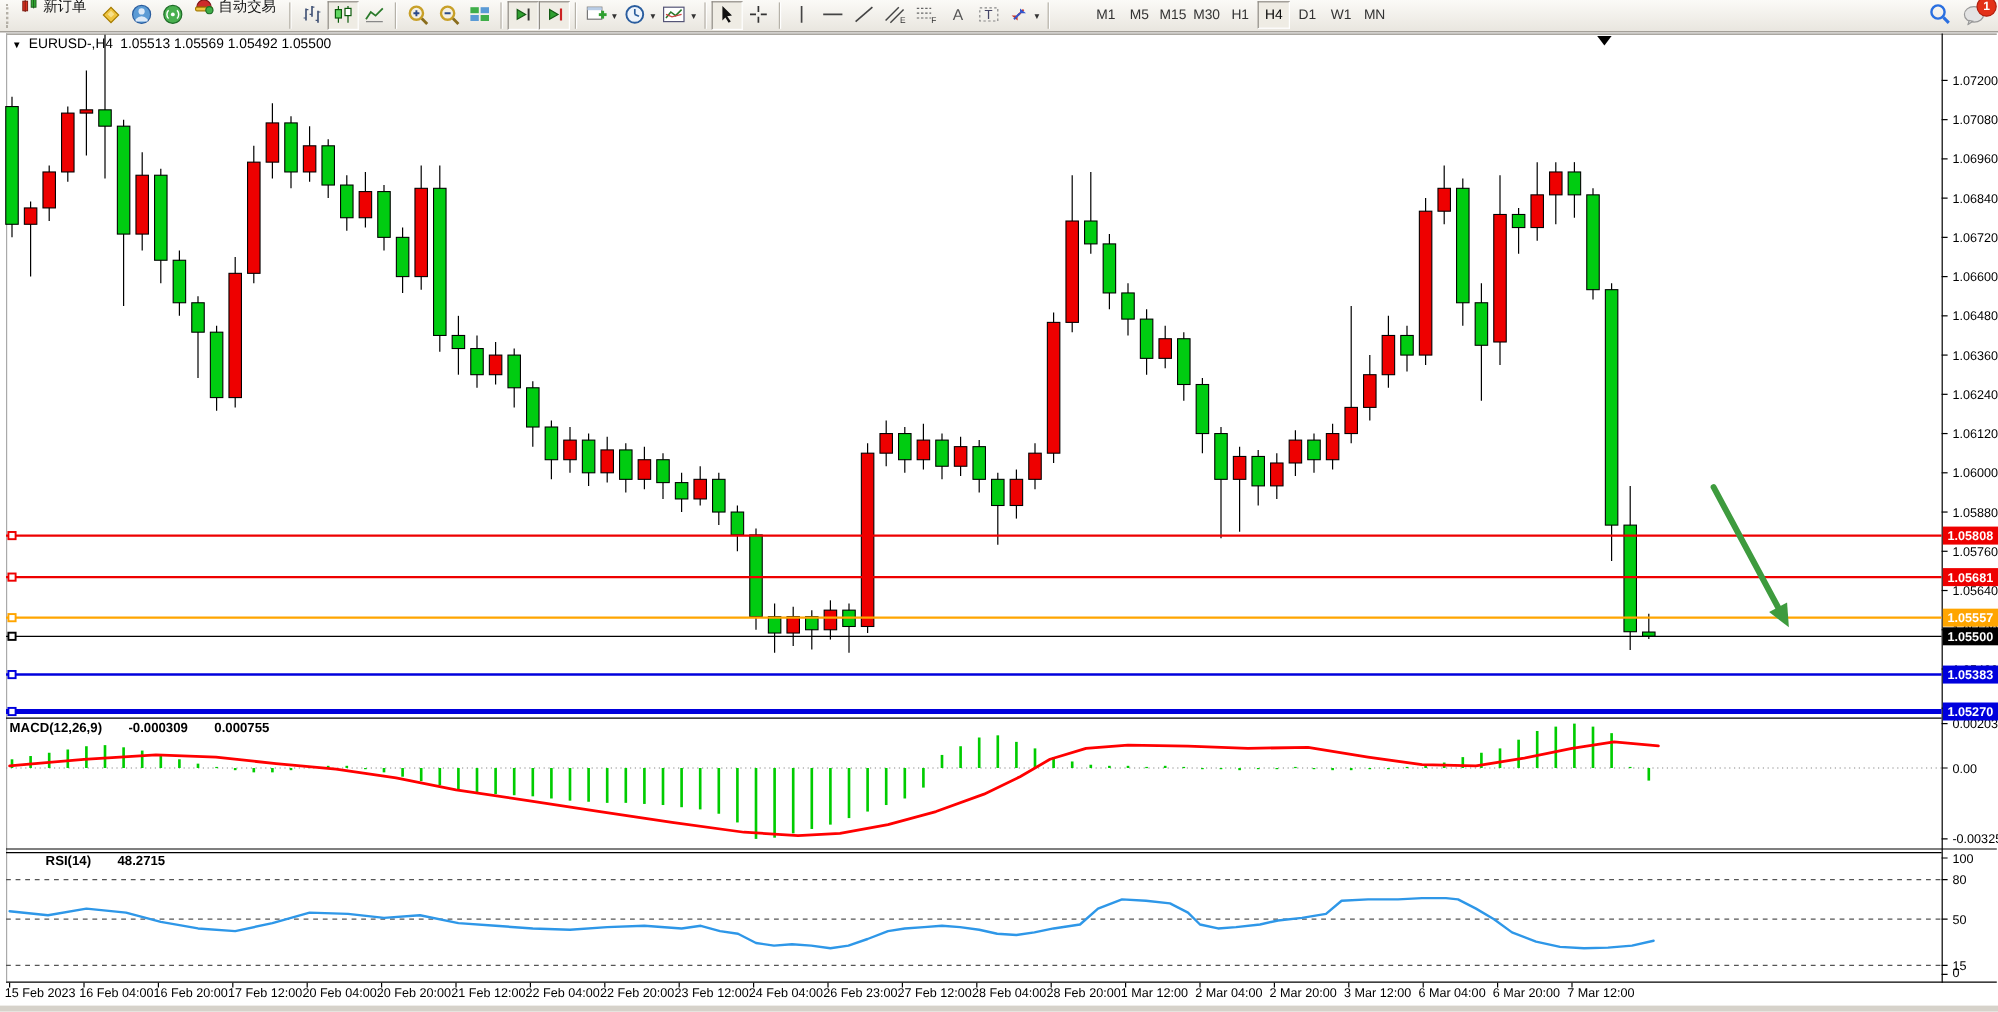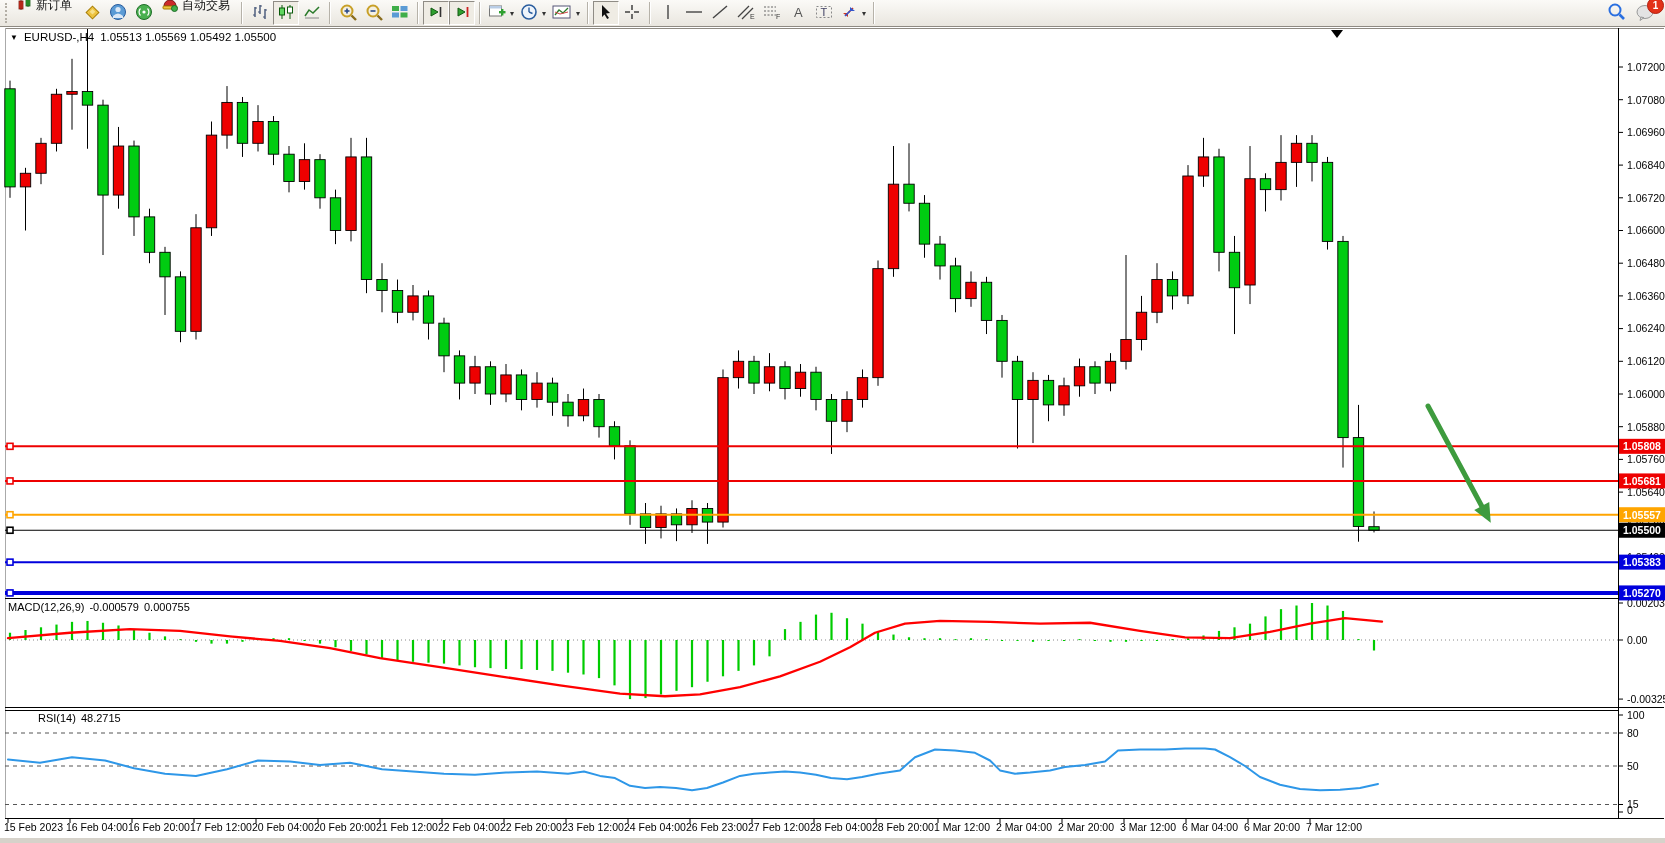--- a/index.html
+++ b/index.html
@@ -20,21 +20,21 @@
   .tf-btn{width:27px;height:23px;margin-right:1px;font-size:11.5px;color:#333;
     display:flex;align-items:center;justify-content:center;border:1px solid transparent;background:transparent;}
   .tf-btn.pressed{background:#efece4;border-color:#8f8c85 #ffffff #ffffff #8f8c85;color:#000;}
   .tb-right{position:absolute;right:6px;top:1px;display:flex;align-items:center;height:24px;}
   .badge{position:absolute;right:-6px;top:-5px;width:15px;height:15px;border-radius:50%;
     background:#e33118;color:#fff;font-size:10px;font-weight:700;display:flex;align-items:center;justify-content:center;
     border:1px solid #b02010;}
   
   .chart-title{position:absolute;left:10px;top:31px;z-index:3;font-size:11.5px;color:#000;display:flex;gap:6px;align-items:center;}
   .chart-title .tri{font-size:8px;}
-  .panel-label{position:absolute;z-index:3;font-size:11px;color:#000;display:flex;gap:5px;}
+  .panel-label{position:absolute;z-index:3;font-size:11px;color:#000;display:flex;gap:22px;font-weight:bold;}
   .bottom-strip{position:absolute;left:0;top:838px;width:1665px;height:5px;background:#d6d2ca;z-index:2;}
   svg#chart-svg{position:absolute;left:0;top:0;z-index:1;}
   svg text{font-family:"Liberation Sans",sans-serif;}
 </style>
 </head>
 <body>
 
 <div class="toolbar">
   <div class="tb-grip"></div>
 
@@ -249,20 +249,31 @@
           <polygon points="3,9 8,9 8,13" fill="#cc3322"></polygon>
           <line x1="8" y1="9" x2="13" y2="4" stroke="#cc3322" stroke-width="1.6"></line>
           <polygon points="15,7 10,7 10,3" fill="#3355cc"></polygon>
           <line x1="10" y1="7" x2="5" y2="12" stroke="#3355cc" stroke-width="1.6"></line>
         </svg></span>
     <span class="caret">▾</span>
   </button>
 
   <div class="tb-sep"></div>
 
+  <div class="tf-group" id="tf-group">
+      <button class="tf-btn">M1</button>
+      <button class="tf-btn">M5</button>
+      <button class="tf-btn">M15</button>
+      <button class="tf-btn">M30</button>
+      <button class="tf-btn">H1</button>
+      <button class="tf-btn pressed">H4</button>
+      <button class="tf-btn">D1</button>
+      <button class="tf-btn">W1</button>
+      <button class="tf-btn">MN</button>
+    </div>
 
   <div class="tb-right">
     <button class="tb-btn">
       <span><svg width="19" height="19">
             <circle cx="8" cy="8" r="5.5" fill="none" stroke="#2a6fe0" stroke-width="2"></circle>
             <line x1="12.5" y1="12.5" x2="17" y2="17" stroke="#2a6fe0" stroke-width="2.6"></line>
           </svg></span>
     </button>
     <button class="tb-btn" style="position:relative;margin-left:4px;">
       <span><svg width="20" height="18">
@@ -680,21 +691,21 @@
   </svg>
 
 <div class="chart-title">
   <span class="tri">▼</span>
   <span>EURUSD-,H4</span>
   <span>1.05513 1.05569 1.05492 1.05500</span>
 </div>
 
 <div class="panel-label" style="left:8px;top:601px;">
   <span>MACD(12,26,9)</span>
-  <span>-0.000579</span>
+  <span>-0.000309</span>
   <span>0.000755</span>
 </div>
 
 <div class="panel-label" style="left:8px;top:712px;margin-left:30px;">
   <span>RSI(14)</span>
   <span>48.2715</span>
 </div>
 
 <div class="bottom-strip"></div>
 

